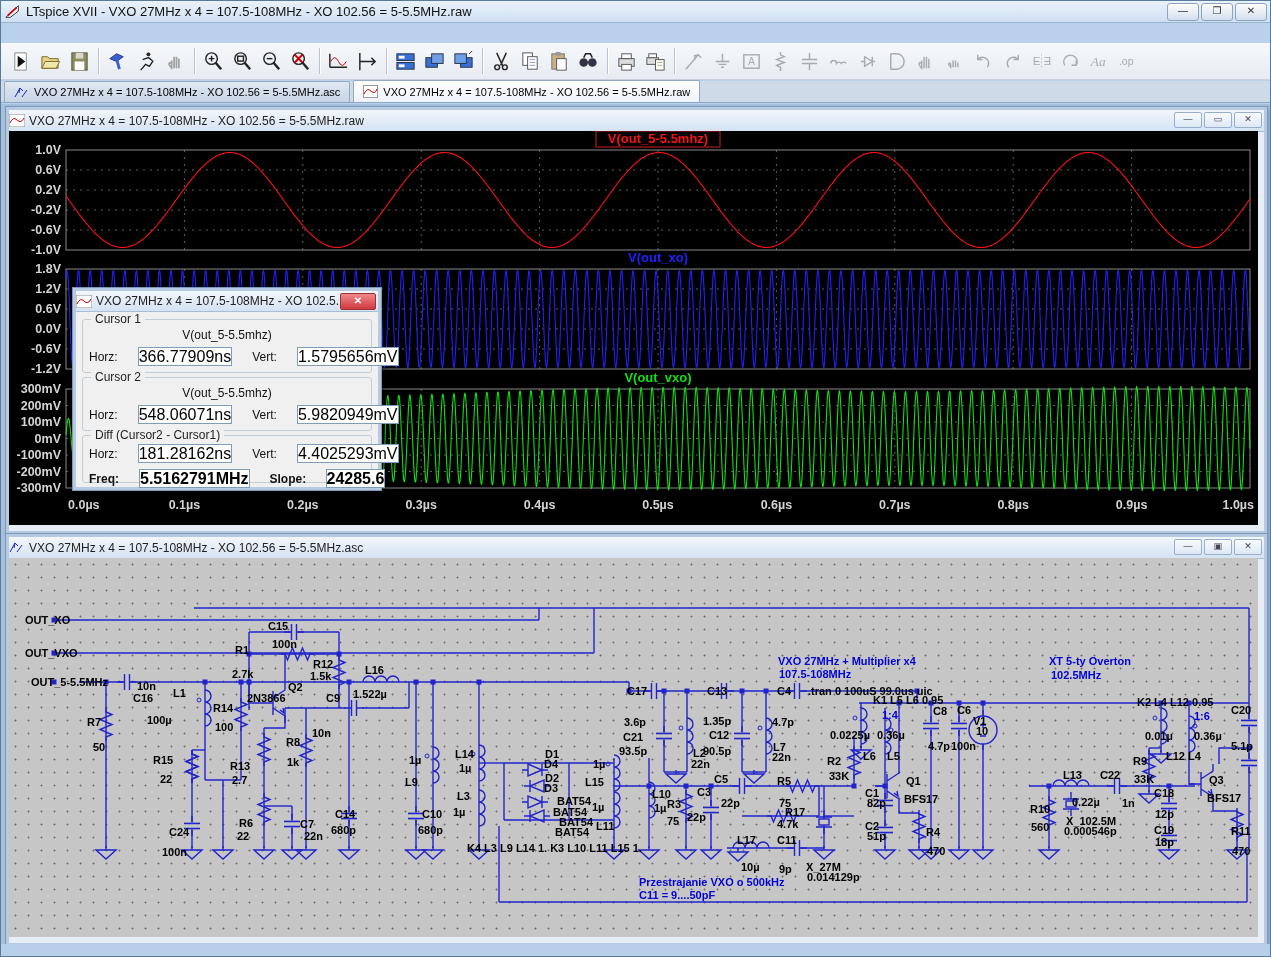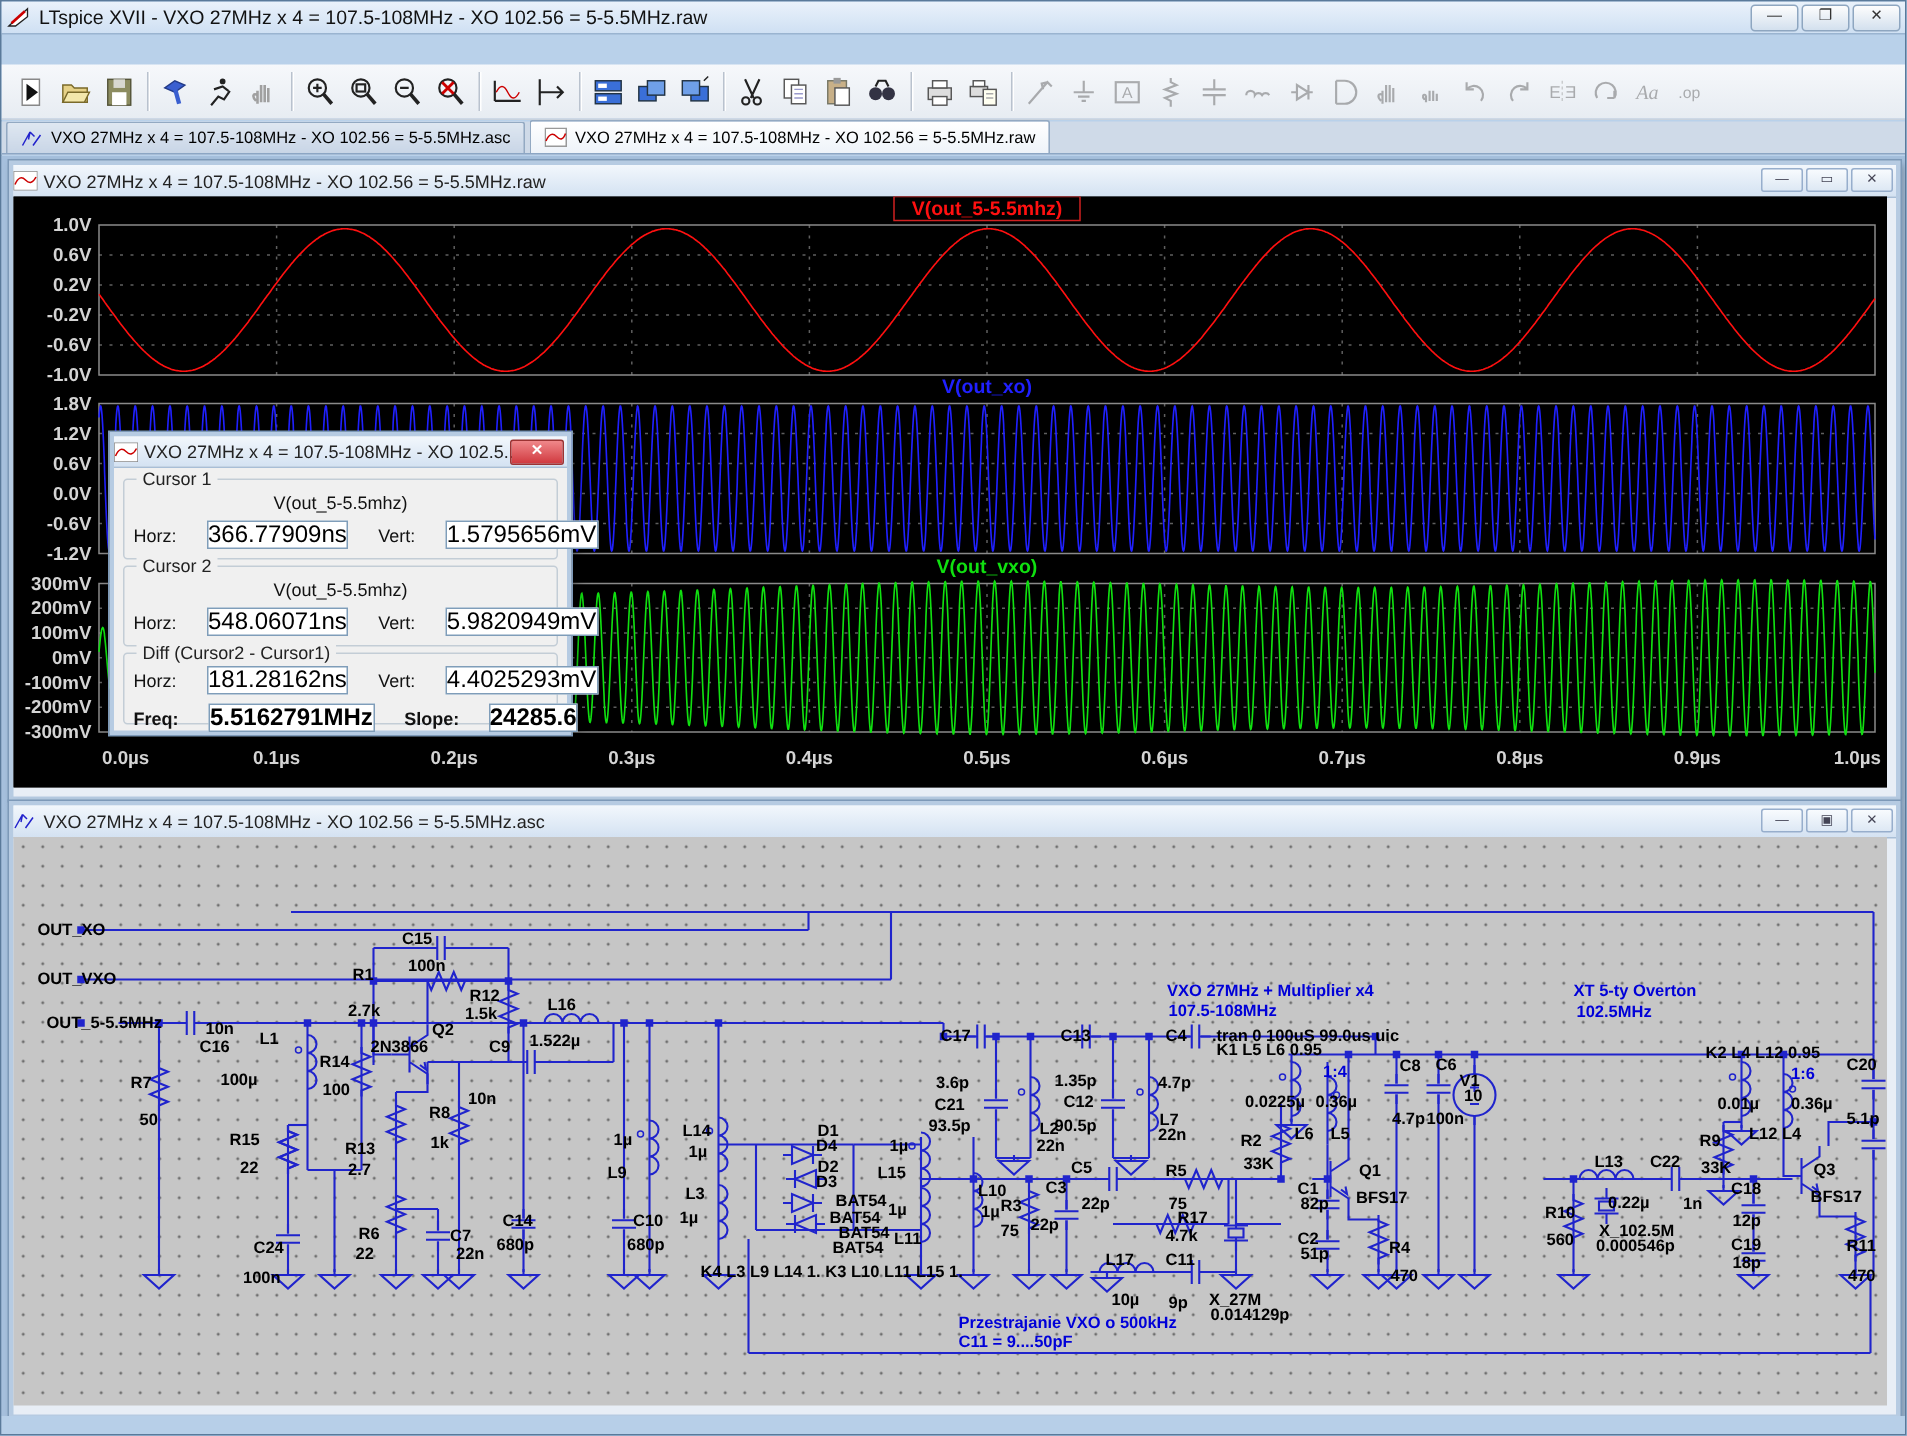--- a/index.html
+++ b/index.html
@@ -899,21 +899,21 @@
           <div class="slabel" style="left: 768px; top: 260px;">4.7k</div>
           <div class="slabel" style="left: 728px; top: 276px;">L17</div>
           <div class="slabel" style="left: 732px; top: 303px;">10µ</div>
           <div class="slabel" style="left: 768px; top: 276px;">C11</div>
           <div class="slabel" style="left: 770px; top: 305px;">9p</div>
           <div class="slabel" style="left: 797px; top: 303px;">X_27M</div>
           <div class="slabel" style="left: 798px; top: 313px;">0.014129p</div>
           <div class="slabel" style="left: 799px; top: 127px;">.tran 0 100uS 99.0us uic</div>
           <div class="slabel blue" style="left: 769px; top: 97px;">VXO 27MHz + Multiplier x4</div>
           <div class="slabel blue" style="left: 770px; top: 110px;">107.5-108MHz</div>
-          <div class="slabel" style="left: 802px; top: 136px;">K1 L5 L6 0.95</div>
+          <div class="slabel" style="left: 864px; top: 136px;">K1 L5 L6 0.95</div>
           <div class="slabel blue" style="left: 873px; top: 151px;">1:4</div>
           <div class="slabel" style="left: 821px; top: 171px;">0.0225µ</div>
           <div class="slabel" style="left: 868px; top: 171px;">0.36µ</div>
           <div class="slabel" style="left: 818px; top: 197px;">R2</div>
           <div class="slabel" style="left: 820px; top: 212px;">33K</div>
           <div class="slabel" style="left: 854px; top: 192px;">L6</div>
           <div class="slabel" style="left: 878px; top: 192px;">L5</div>
           <div class="slabel" style="left: 856px; top: 229px;">C1</div>
           <div class="slabel" style="left: 858px; top: 239px;">82p</div>
           <div class="slabel" style="left: 856px; top: 262px;">C2</div>

